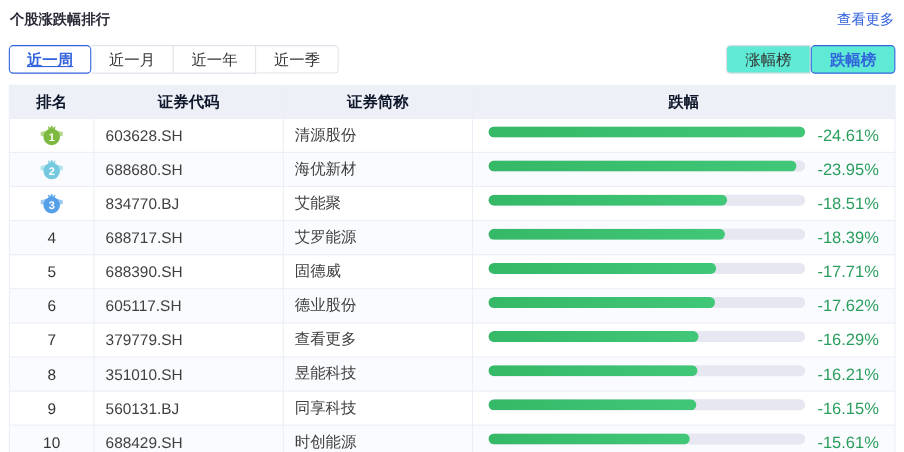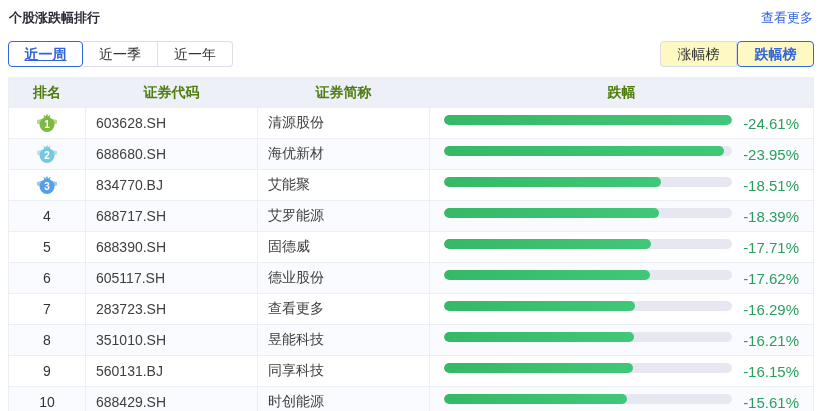--- a/index.html
+++ b/index.html
@@ -18,31 +18,31 @@
     padding: 0 8px; margin-top: 14px; height: 26px; }
   .tabs { display: flex; }
   .tab { width: 75px; height: 26px; line-height: 24px; text-align: center; font-size: 14px;
     color: #333; background: #fff; border: 1px solid #dcdfe6; border-left: none; cursor: pointer; }
   .tab:first-child { border-left: 1px solid #dcdfe6; border-radius: 4px 0 0 4px; }
   .tab:last-child { border-radius: 0 4px 4px 0; }
   .tab.active { border: 1px solid #3264dc !important; border-radius: 4px; color: #3264dc;
     font-weight: bold; text-decoration: underline; position: relative; z-index: 1; }
   .toggle { display: flex; }
   .toggle-btn { width: 77px; height: 26px; line-height: 24px; text-align: center; font-size: 14px;
-    color: #333; background: #fef9c3; border: 1px solid #d9dce3; border-left: none; cursor: pointer; }
+    color: #333; background: #5eead4; border: 1px solid #d9dce3; border-left: none; cursor: pointer; }
   .toggle-btn:first-child { border-left: 1px solid #d9dce3; border-radius: 4px 0 0 4px; }
   .toggle-btn:last-child { border-radius: 0 4px 4px 0; }
   .toggle-btn.active { border: 1px solid #3264dc !important; border-radius: 4px; color: #3264dc;
     font-weight: bold; position: relative; z-index: 1; text-align: center; }
 
   
   table { width: 806px; margin: 10px 8px 0 8px; border-collapse: collapse; table-layout: fixed; }
   th, td { border: 1px solid #ebeef5; }
   thead th { background: #eef0f7; height: 30px; font-size: 14px; font-weight: bold;
-    color: #4d7c0f; text-align: center; }
+    color: #0f172a; text-align: center; }
   col.c-rank { width: 77px; } col.c-code { width: 172px; } col.c-name { width: 172px; }
   tbody td { height: 31px; font-size: 14px; }
   tbody tr:nth-child(even) { background: #fafbfe; }
   td.rank { text-align: center; color: #333; }
   td.code, td.name { text-align: left; padding-left: 10px; color: #404040; cursor: pointer; }
   td.change { padding: 0 14px; }
   .change-wrap { display: flex; align-items: flex-start; }
   .bar-track { flex: 0 0 288px; height: 10px; background: #e6e7f0; border-radius: 5px;
     overflow: hidden; }
   .bar-fill { height: 100%; border-radius: 5px;
@@ -55,22 +55,23 @@
 
 <div class="page">
   <div class="panel-header">
     <div class="title">个股涨跌幅排行</div>
     <div class="more-link">查看更多</div>
   </div>
 
   <div class="toolbar">
     <div class="tabs" id="period-tabs">
         <div class="tab active">近一周</div>
+        <div class="tab">近一月</div>
+        <div class="tab">近一年</div>
         <div class="tab">近一季</div>
-        <div class="tab">近一年</div>
       </div>
     <div class="toggle" id="board-toggle">
         <div class="toggle-btn">涨幅榜</div>
         <div class="toggle-btn active">跌幅榜</div>
       </div>
   </div>
 
   <table>
     <colgroup>
         <col class="c-rank">
@@ -178,21 +179,21 @@
             <div class="change-wrap">
               <div class="bar-track">
                 <div class="bar-fill" style="width:71.6%"></div>
               </div>
               <div class="pct">-17.62%</div>
             </div>
           </td>
         </tr>
         <tr>
           <td class="rank">7</td>
-          <td class="code">283723.SH</td>
+          <td class="code">379779.SH</td>
           <td class="name">查看更多</td>
           <td class="change">
             <div class="change-wrap">
               <div class="bar-track">
                 <div class="bar-fill" style="width:66.2%"></div>
               </div>
               <div class="pct">-16.29%</div>
             </div>
           </td>
         </tr>

